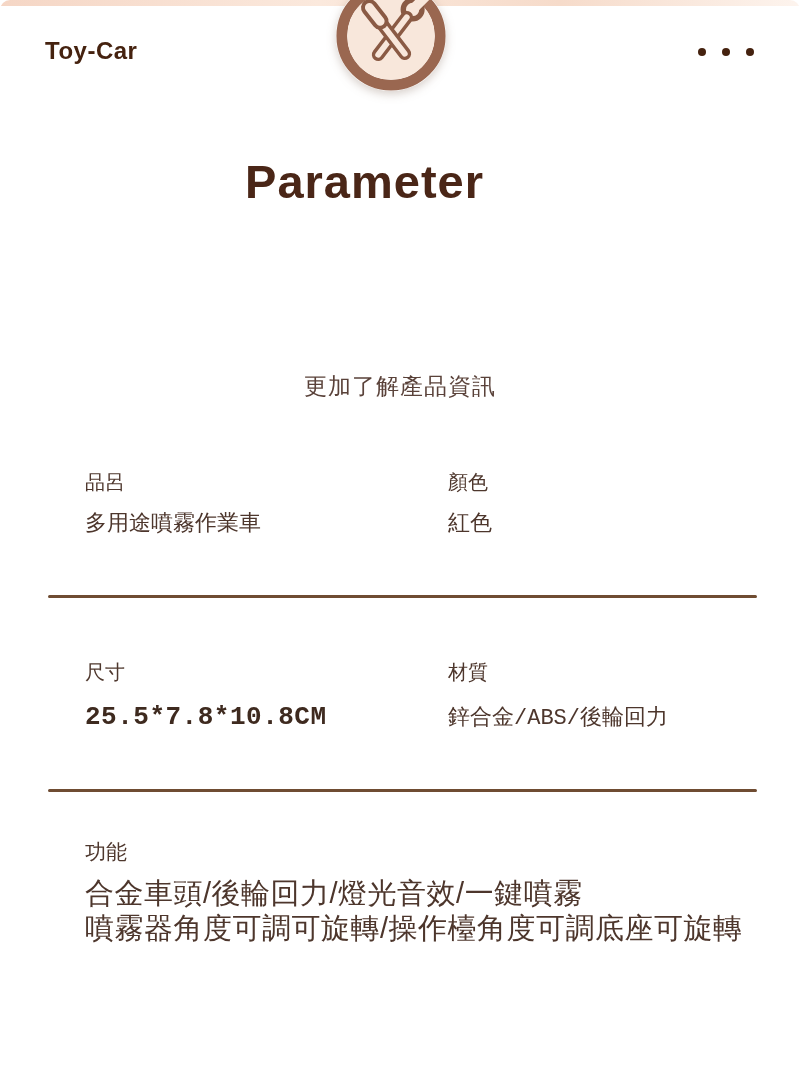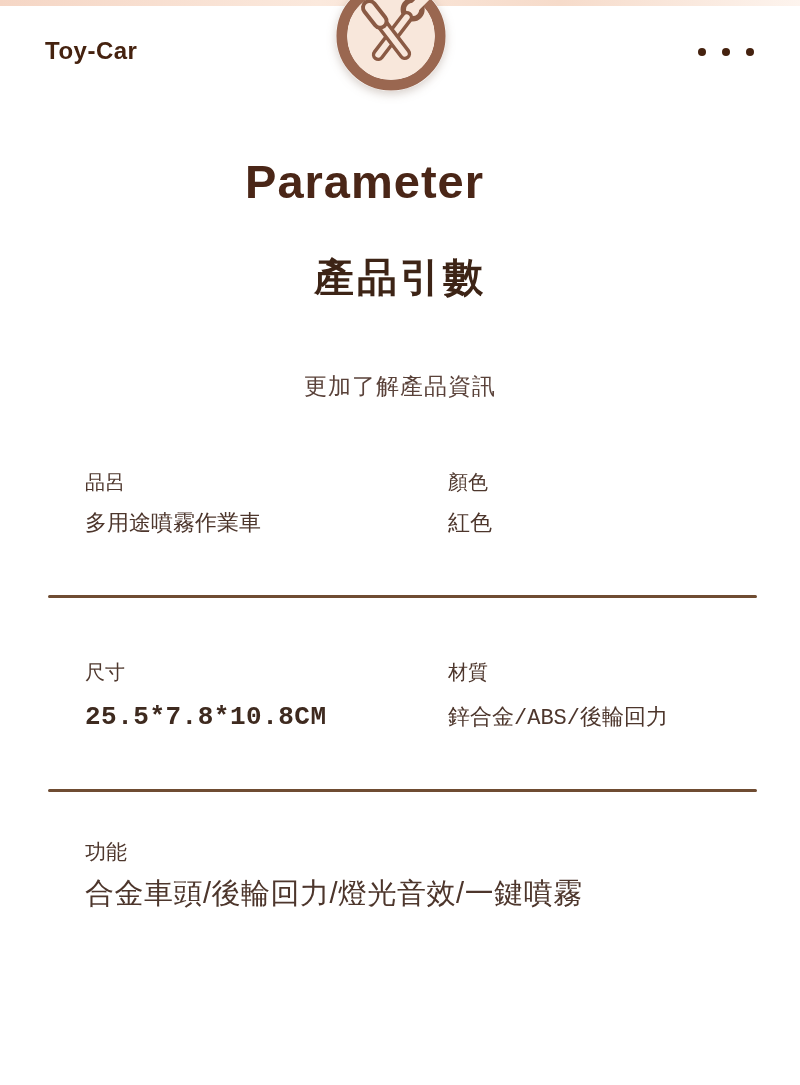--- a/index.html
+++ b/index.html
@@ -1,20 +1,21 @@
 <!DOCTYPE html>
 <html><head>
 <meta charset="utf-8">
 <style>
   html,body{margin:0;padding:0;background:#ffffff;}
   .page{
     position:relative;width:800px;height:1085px;overflow:hidden;
     background:#ffffff;
     font-family:"Liberation Sans","DejaVu Sans",sans-serif;
     color:#4d362c;
+    border-radius:10px;
   }
   .top-strip{
     position:absolute;top:0;left:0;width:800px;height:6px;
     background:linear-gradient(90deg,#f5d6c5 0%,#fbe9dd 40%,#f6dbca 70%,#fdf4ee 100%);
   }
   .brand{
     position:absolute;top:37px;left:45px;
     font-size:24px;font-weight:700;letter-spacing:.5px;color:#45220f;
   }
   .badge{
@@ -88,35 +89,35 @@
     </span>
   </div>
 
   <div class="menu-dots">
     <span class="dot"></span>
     <span class="dot"></span>
     <span class="dot"></span>
   </div>
 
   <div class="title">Parameter</div>
-  <div class="subtitle">產品引數</div>
   <div class="tagline">更加了解產品資訊</div>
 
   <div class="spec-label row1-label col-left">品呂</div>
   <div class="spec-label row1-label col-right">顏色</div>
   <div class="spec-value row1-value col-left">多用途噴霧作業車</div>
   <div class="spec-value row1-value col-right">紅色</div>
 
   <div class="divider divider-1"></div>
 
   <div class="spec-label row2-label col-left">尺寸</div>
   <div class="spec-label row2-label col-right">材質</div>
   <div class="spec-value dim row2-value col-left">25.5*7.8*10.8CM</div>
   <div class="spec-value row2-value col-right">鋅合金/ABS/後輪回力</div>
 
   <div class="divider divider-2"></div>
 
   <div class="features-label">功能</div>
   <div class="features-lines">
     <div>合金車頭/後輪回力/燈光音效/一鍵噴霧</div>
+    <div>噴霧器角度可調可旋轉/操作檯角度可調底座可旋轉</div>
   </div>
 
 </div>
 
 </body></html>

